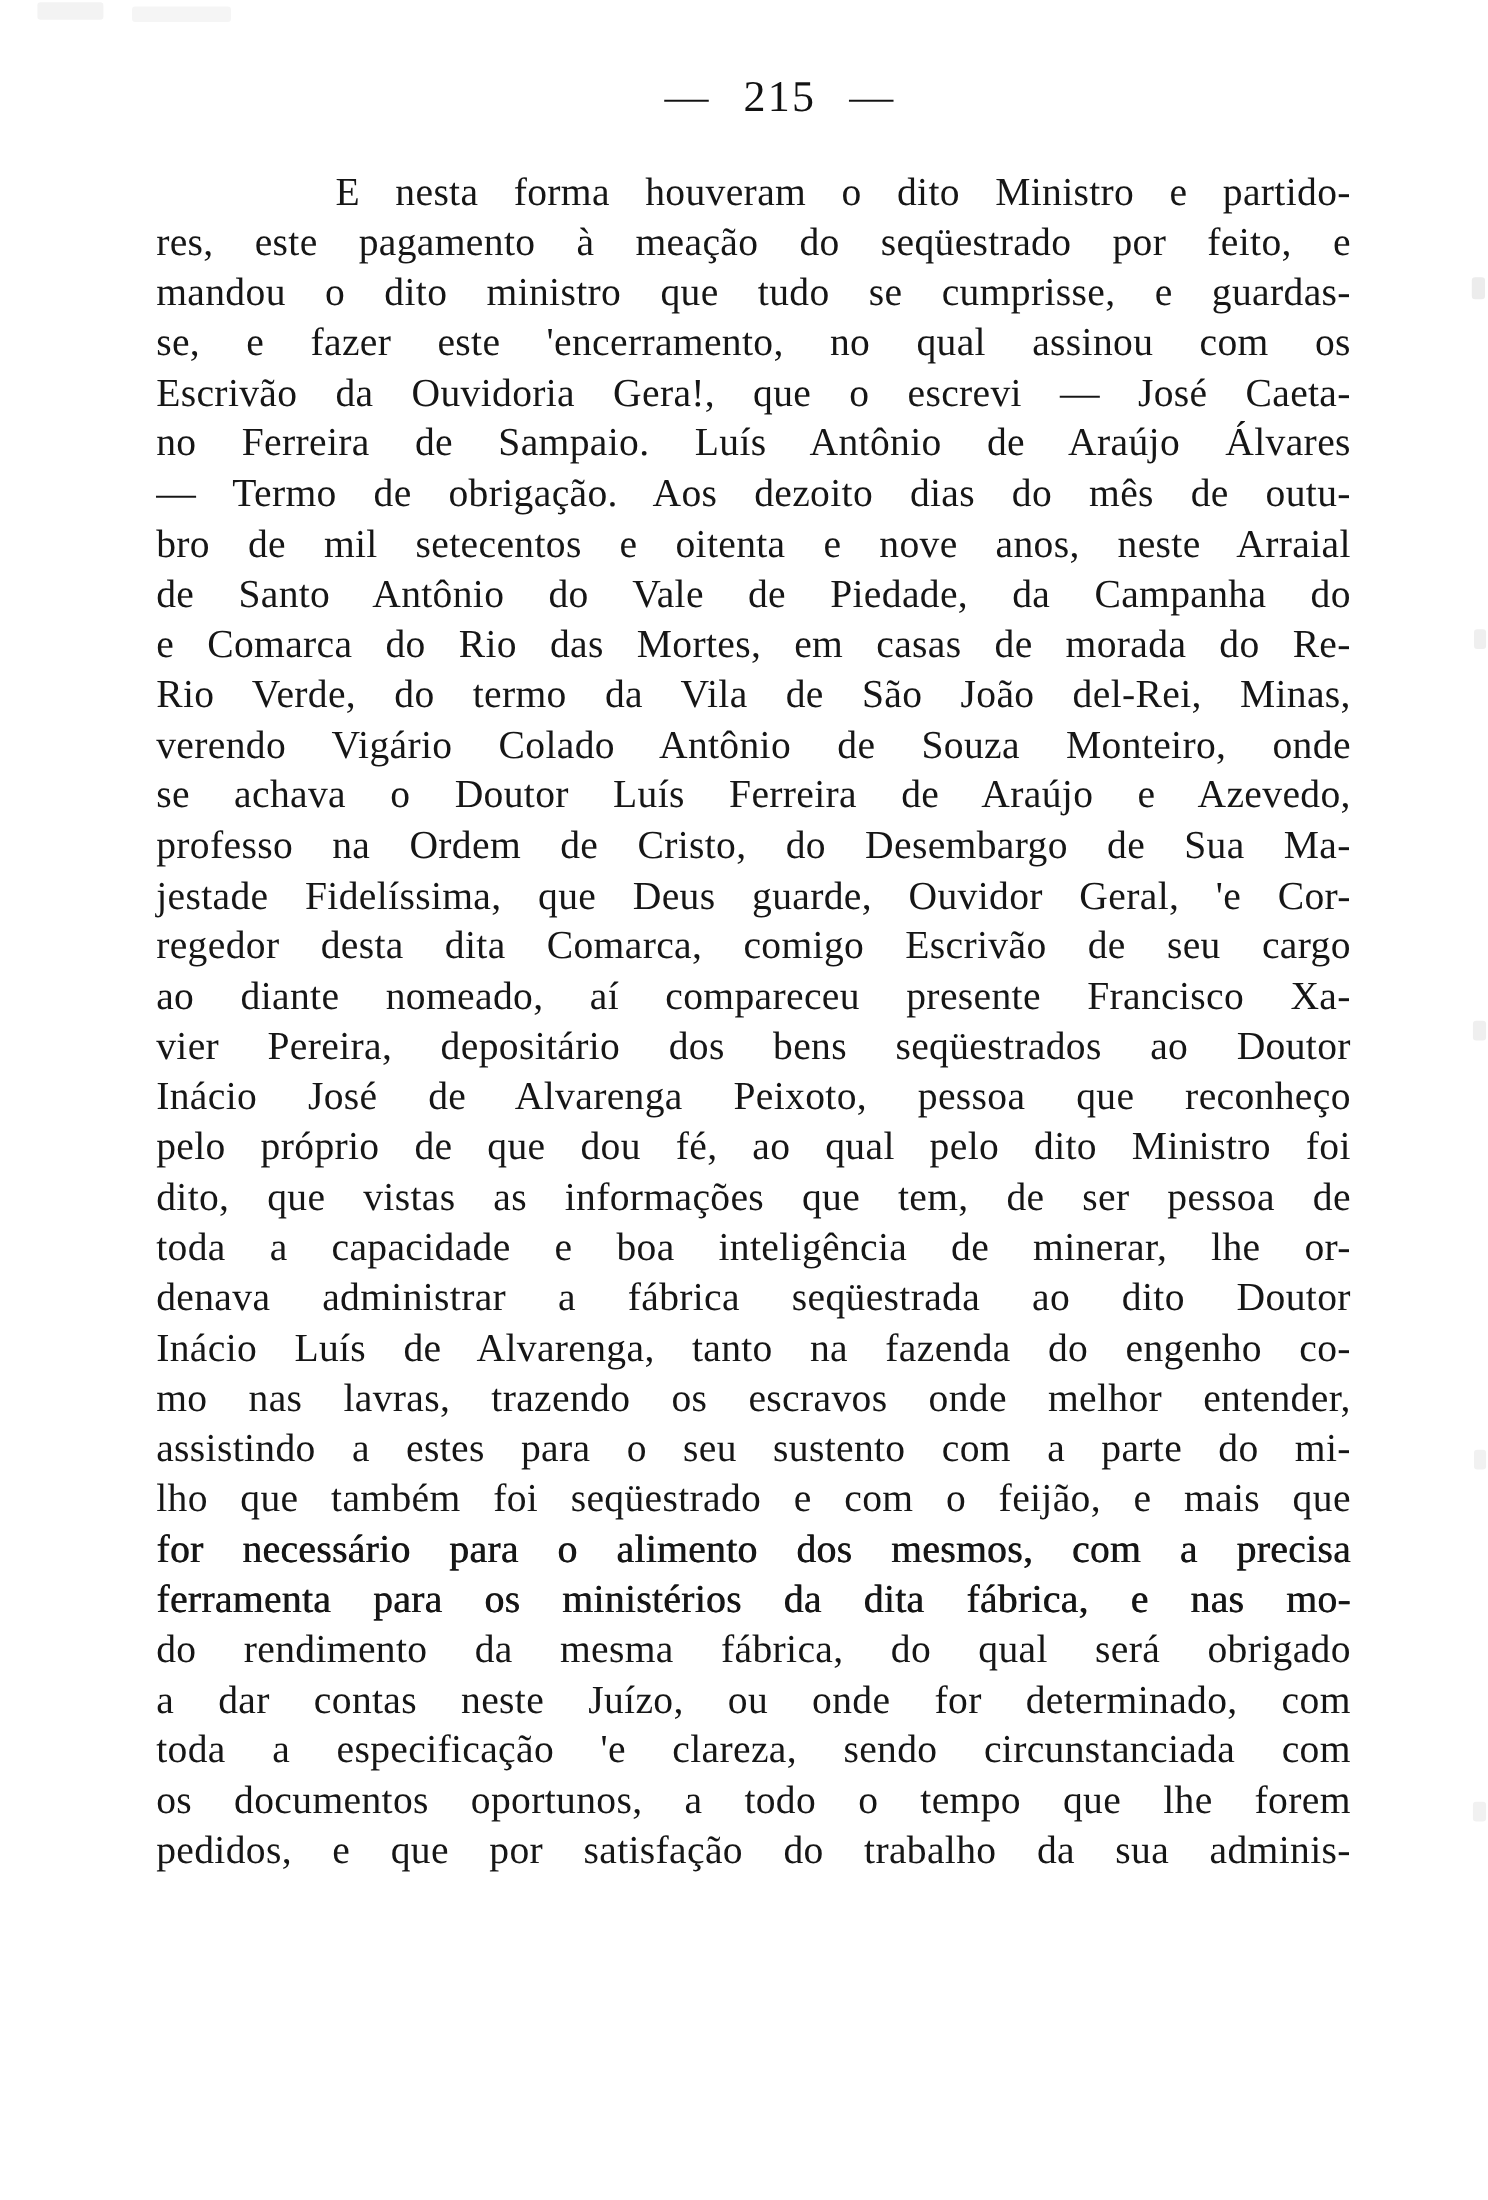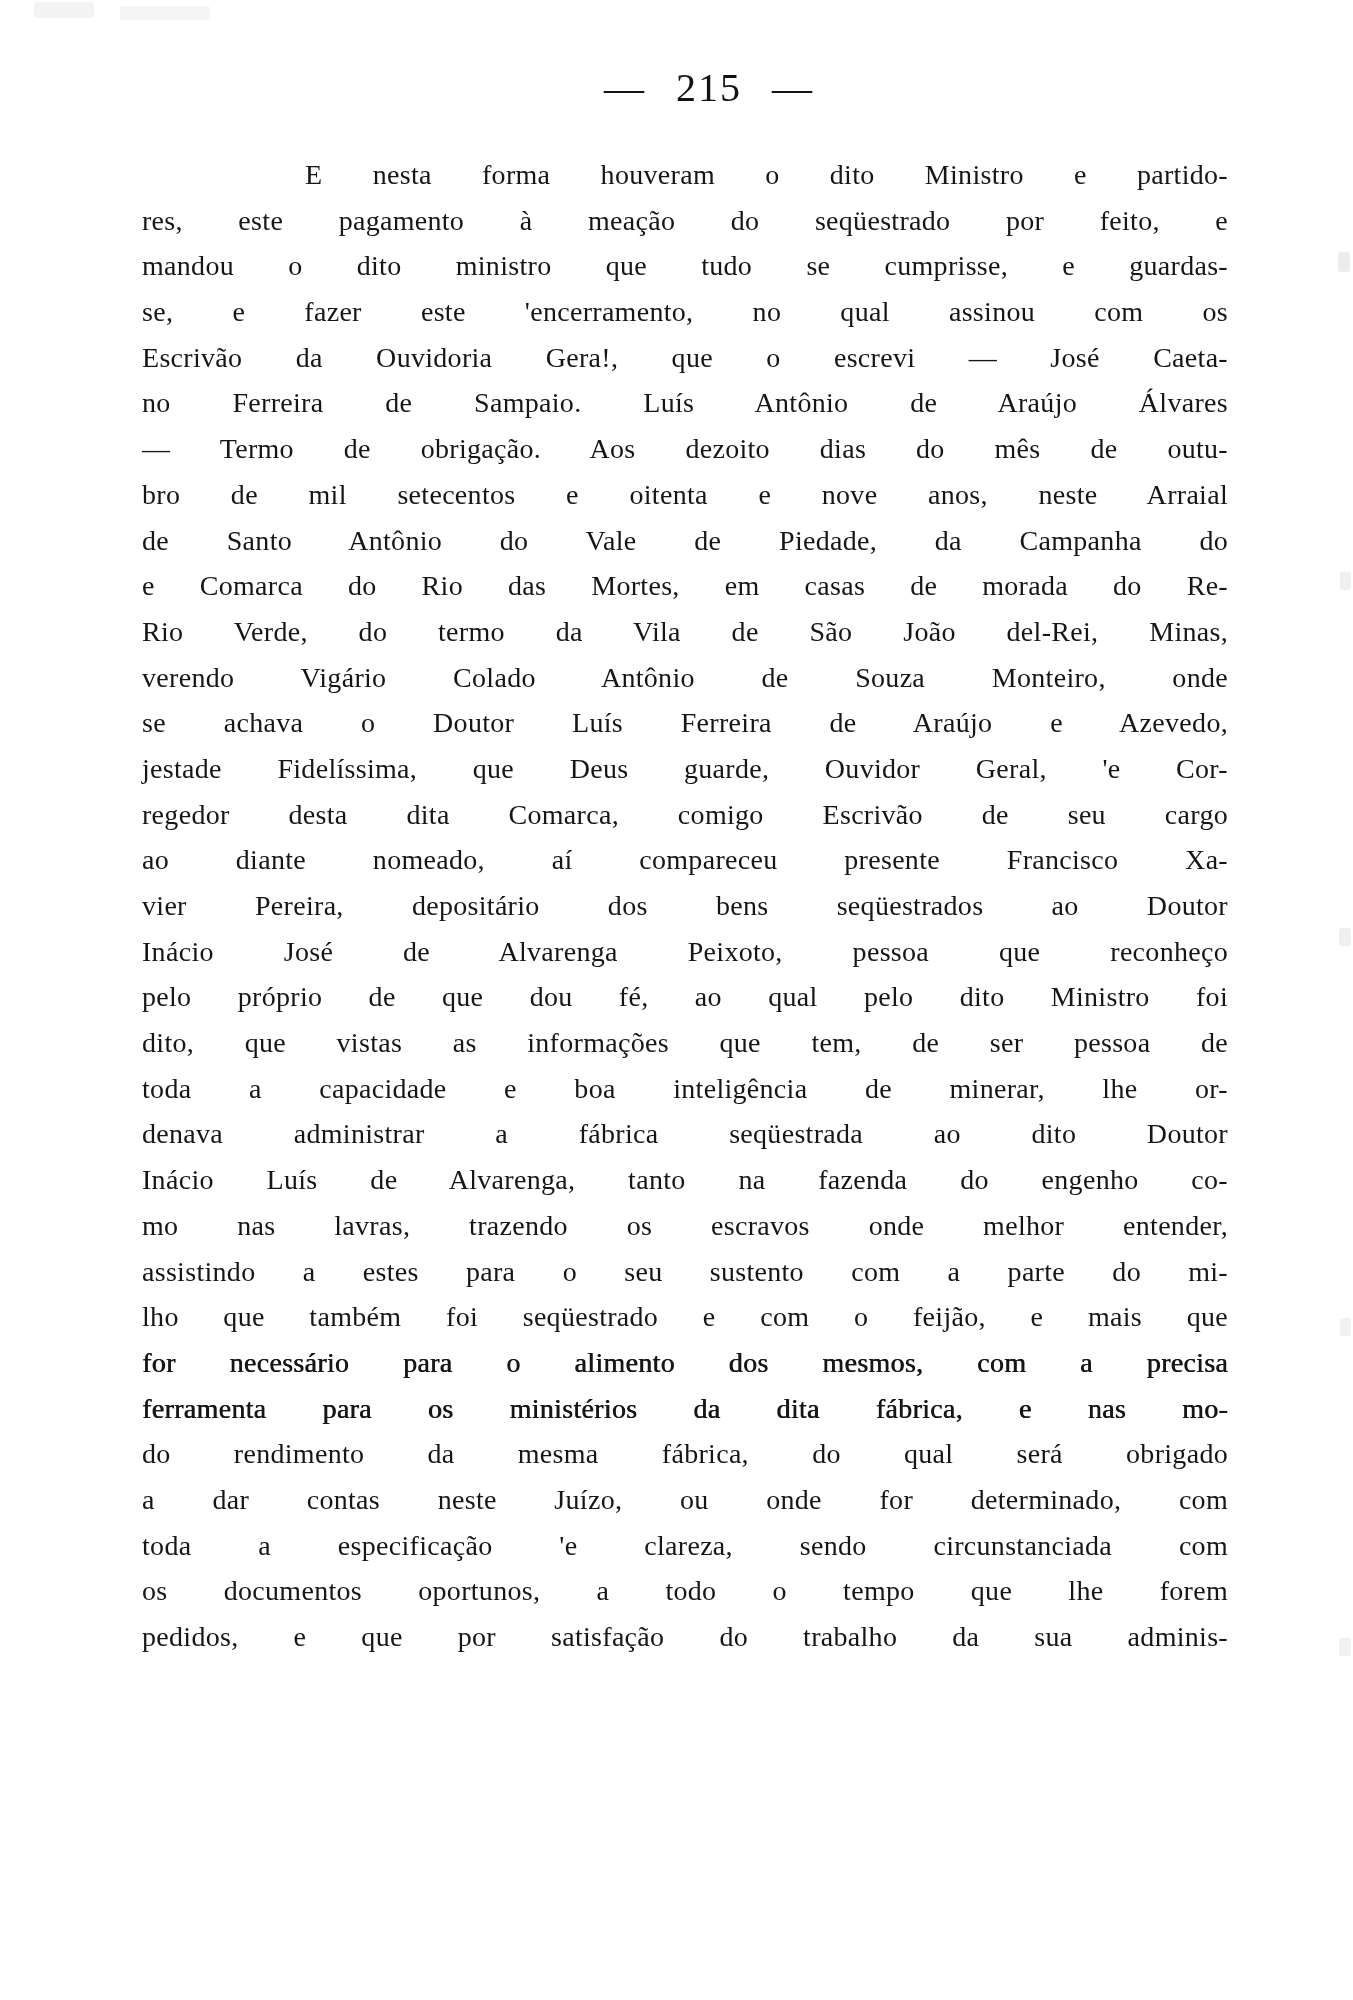--- a/index.html
+++ b/index.html
@@ -29,21 +29,21 @@
     font-size: 40px;
     letter-spacing: 2px;
     word-spacing: 18px;
     color: #121212;
   }
   .body-text {
     position: absolute;
     top: 152px;
     left: 142px;
     width: 1086px;
-    font-size: 28px;
+    font-size: 36px;
     line-height: 45.7px;
     color: #161616;
   }
   .line {
     height: 45.7px;
     text-align: justify;
     text-align-last: justify;
     -moz-text-align-last: justify;
     letter-spacing: 0.3px;
     white-space: nowrap;
@@ -90,20 +90,21 @@
       <div class="line">se, e fazer este 'encerramento, no qual assinou com os</div>
       <div class="line">Escrivão da Ouvidoria Gera!, que o escrevi — José Caeta-</div>
       <div class="line">no Ferreira de Sampaio. Luís Antônio de Araújo Álvares</div>
       <div class="line">— Termo de obrigação. Aos dezoito dias do mês de outu-</div>
       <div class="line">bro de mil setecentos e oitenta e nove anos, neste Arraial</div>
       <div class="line">de Santo Antônio do Vale de Piedade, da Campanha do</div>
       <div class="line">e Comarca do Rio das Mortes, em casas de morada do Re-</div>
       <div class="line">Rio Verde, do termo da Vila de São João del-Rei, Minas,</div>
       <div class="line">verendo Vigário Colado Antônio de Souza Monteiro, onde</div>
       <div class="line">se achava o Doutor Luís Ferreira de Araújo e Azevedo,</div>
+      <div class="line">professo na Ordem de Cristo, do Desembargo de Sua Ma-</div>
       <div class="line">jestade Fidelíssima, que Deus guarde, Ouvidor Geral, 'e Cor-</div>
       <div class="line">regedor desta dita Comarca, comigo Escrivão de seu cargo</div>
       <div class="line">ao diante nomeado, aí compareceu presente Francisco Xa-</div>
       <div class="line">vier Pereira, depositário dos bens seqüestrados ao Doutor</div>
       <div class="line">Inácio José de Alvarenga Peixoto, pessoa que reconheço</div>
       <div class="line">pelo próprio de que dou fé, ao qual pelo dito Ministro foi</div>
       <div class="line">dito, que vistas as informações que tem, de ser pessoa de</div>
       <div class="line">toda a capacidade e boa inteligência de minerar, lhe or-</div>
       <div class="line">denava administrar a fábrica seqüestrada ao dito Doutor</div>
       <div class="line">Inácio Luís de Alvarenga, tanto na fazenda do engenho co-</div>

